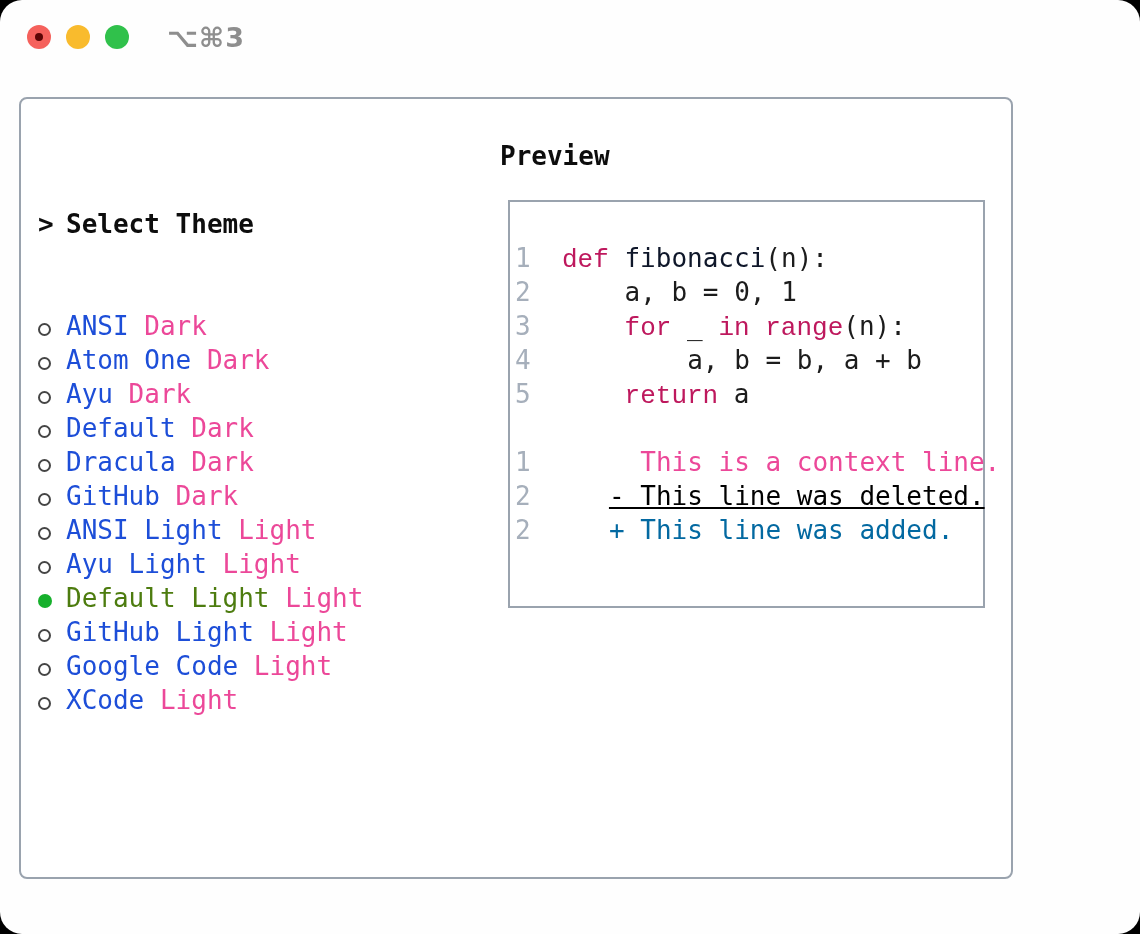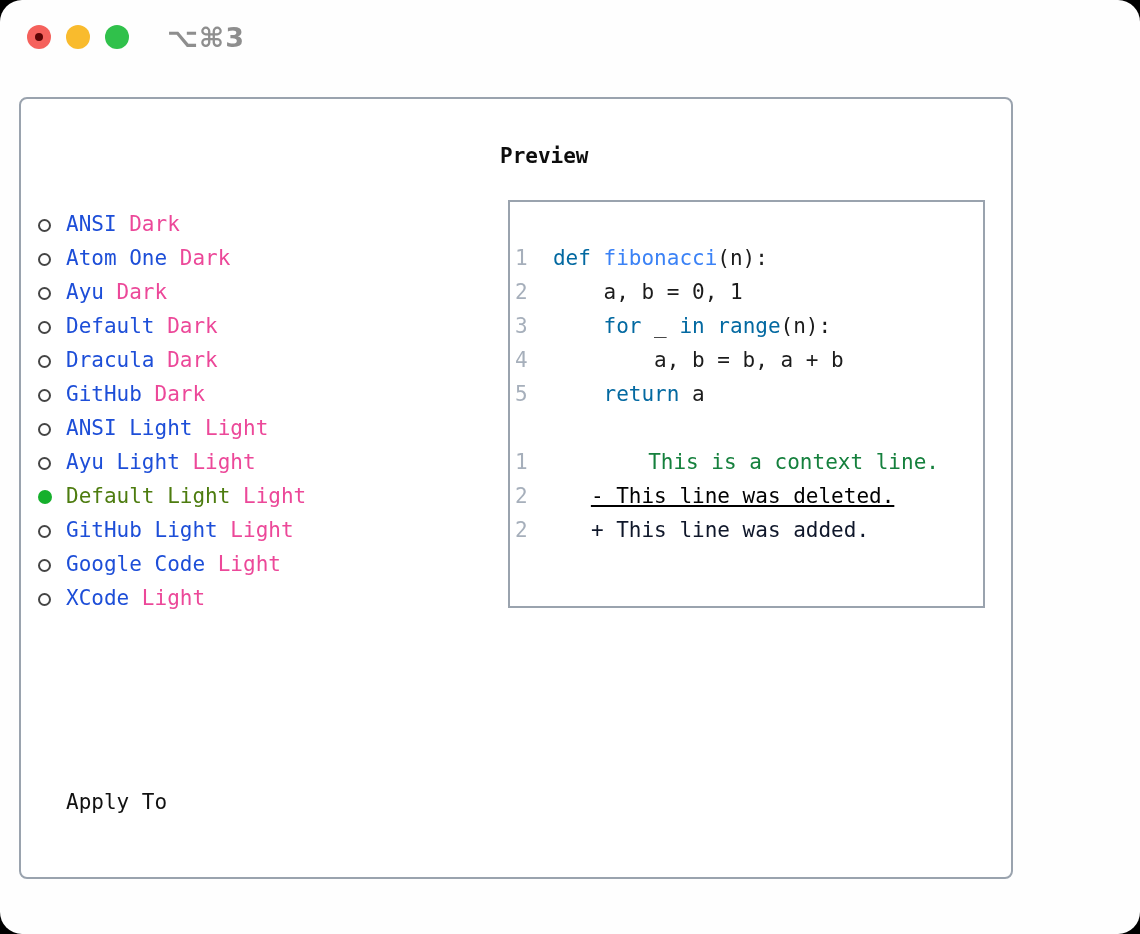--- a/index.html
+++ b/index.html
@@ -25,21 +25,21 @@
     font-size: 27px; font-weight: bold; color: #8e8e8e; letter-spacing: 1px;
   }
 
   
   .panel {
     position: absolute; left: 19px; top: 97px; width: 994px; height: 782px;
     border: 2px solid #9aa3ae; border-radius: 8px; background: #fff;
   }
 
   .mono { font-family: "DejaVu Sans Mono", "Liberation Mono", monospace;
-          font-size: 21px; line-height: 34px; white-space: pre; }
+          font-size: 26px; line-height: 34px; white-space: pre; }
 
   
   .left-col { position: absolute; left: 17px; top: 40px; width: 452px; }
   .row { height: 34px; white-space: pre; }
   .cell { display: inline-block; width: 28px; }
   .hdr { font-weight: bold; color: #0d0d0d; }
   .caret { font-weight: bold; color: #0d0d0d; }
   .circle { display: inline-block; width: 13px; height: 13px; border-radius: 50%;
             border: 2px solid #454545; vertical-align: -1px; }
   .circle.filled { border: none; width: 14px; height: 14px; background: #16b02c; }
@@ -51,46 +51,46 @@
   
   .preview-title { position: absolute; left: 479px; top: 40px; }
   .preview-box {
     position: absolute; left: 487px; top: 101px; width: 477px; height: 408px;
     border: 2px solid #9aa3ae; background: #fff;
   }
   .code { padding: 39px 0 0 5px; }
   .cl { height: 34px; white-space: pre; }
   .tk-num   { color: #a6afbb; }
   .tk-plain { color: #1c1c1c; }
-  .tk-kw    { color: #0369a1; }
-  .tk-fn    { color: #3b82f6; }
-  .tk-ctx   { color: #15803d; margin-left: 32px; }
+  .tk-kw    { color: #be185d; font-family: Liberation Mono, monospace; }
+  .tk-fn    { color: #0f172a; }
+  .tk-ctx   { color: #ec4899; }
   .tk-del   { color: #000000; text-decoration: underline; }
-  .tk-add   { color: #0f172a; }
+  .tk-add   { color: #0369a1; }
 </style>
 </head>
 <body>
 
 <div class="window">
 
   <div>
     <span class="light light-close">
         <span class="dot"></span>
       </span>
     <span class="light light-min"></span>
     <span class="light light-zoom"></span>
     <span class="window-title">⌥⌘3</span>
   </div>
 
   <div class="panel">
 
     <div class="left-col mono">
+      <div class="row"><span class="cell caret">&gt;</span><span class="hdr">Select Theme</span></div>
       <div id="theme-list"><div class="row"><span class="cell"><span class="circle"></span></span><span class="item-name">ANSI</span><span class="variant"> Dark</span></div><div class="row"><span class="cell"><span class="circle"></span></span><span class="item-name">Atom One</span><span class="variant"> Dark</span></div><div class="row"><span class="cell"><span class="circle"></span></span><span class="item-name">Ayu</span><span class="variant"> Dark</span></div><div class="row"><span class="cell"><span class="circle"></span></span><span class="item-name">Default</span><span class="variant"> Dark</span></div><div class="row"><span class="cell"><span class="circle"></span></span><span class="item-name">Dracula</span><span class="variant"> Dark</span></div><div class="row"><span class="cell"><span class="circle"></span></span><span class="item-name">GitHub</span><span class="variant"> Dark</span></div><div class="row"><span class="cell"><span class="circle"></span></span><span class="item-name">ANSI Light</span><span class="variant"> Light</span></div><div class="row"><span class="cell"><span class="circle"></span></span><span class="item-name">Ayu Light</span><span class="variant"> Light</span></div><div class="row"><span class="cell"><span class="circle filled"></span></span><span class="item-name selected">Default Light</span><span class="variant"> Light</span></div><div class="row"><span class="cell"><span class="circle"></span></span><span class="item-name">GitHub Light</span><span class="variant"> Light</span></div><div class="row"><span class="cell"><span class="circle"></span></span><span class="item-name">Google Code</span><span class="variant"> Light</span></div><div class="row"><span class="cell"><span class="circle"></span></span><span class="item-name">XCode</span><span class="variant"> Light</span></div></div>
       <div class="row"></div>
-      <div class="row"><span class="cell"></span><span class="subhdr">Apply To</span></div>
       
       
       
     </div>
 
     <div class="preview-title mono"><span class="hdr">Preview</span></div>
 
     <div class="preview-box">
       <div id="code" class="code mono"><div class="cl"><span class="tk-num">1  </span><span class="tk-kw">def</span><span class="tk-plain"> </span><span class="tk-fn">fibonacci</span><span class="tk-plain">(n):</span></div><div class="cl"><span class="tk-num">2  </span><span class="tk-plain">    </span><span class="tk-plain">a, b = 0, 1</span></div><div class="cl"><span class="tk-num">3  </span><span class="tk-plain">    </span><span class="tk-kw">for</span><span class="tk-plain"> _ </span><span class="tk-kw">in</span><span class="tk-plain"> </span><span class="tk-kw">range</span><span class="tk-plain">(n):</span></div><div class="cl"><span class="tk-num">4  </span><span class="tk-plain">        </span><span class="tk-plain">a, b = b, a + b</span></div><div class="cl"><span class="tk-num">5  </span><span class="tk-plain">    </span><span class="tk-kw">return</span><span class="tk-plain"> a</span></div><div class="cl"><span class="tk-num">   </span></div><div class="cl"><span class="tk-num">1  </span><span class="tk-plain">     </span><span class="tk-ctx">This is a context line.</span></div><div class="cl"><span class="tk-num">2  </span><span class="tk-plain">   </span><span class="tk-del">- This line was deleted.</span></div><div class="cl"><span class="tk-num">2  </span><span class="tk-plain">   </span><span class="tk-add">+ This line was added.</span></div></div>
     </div>

